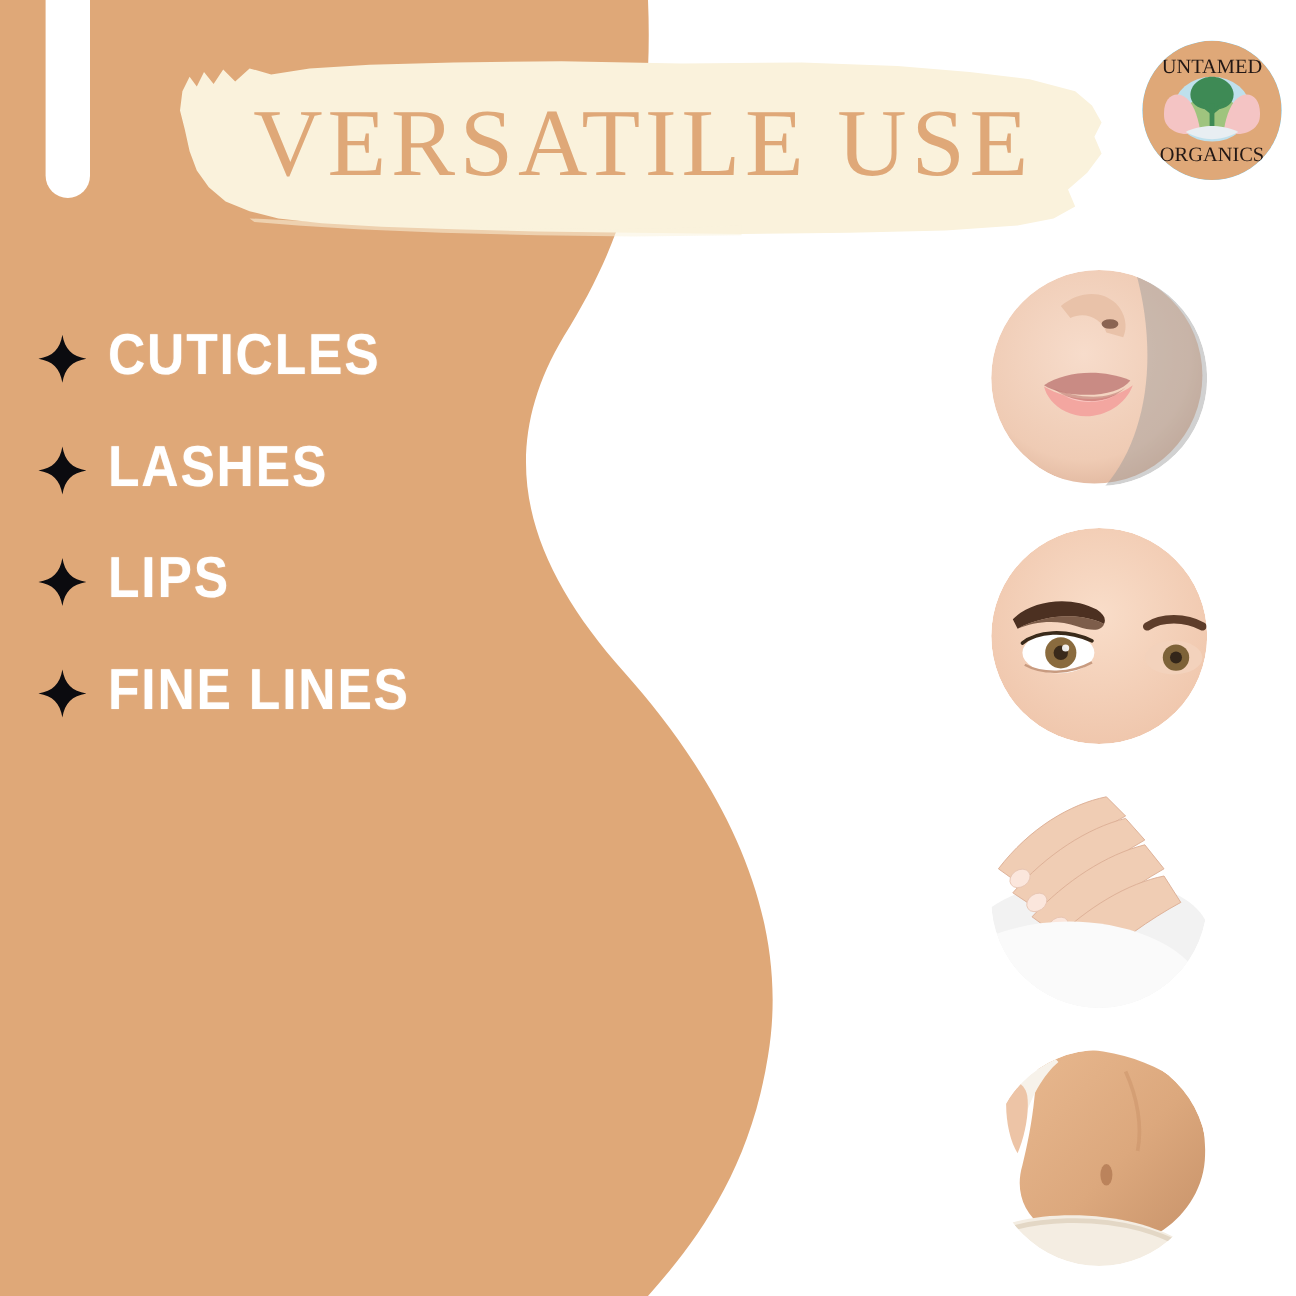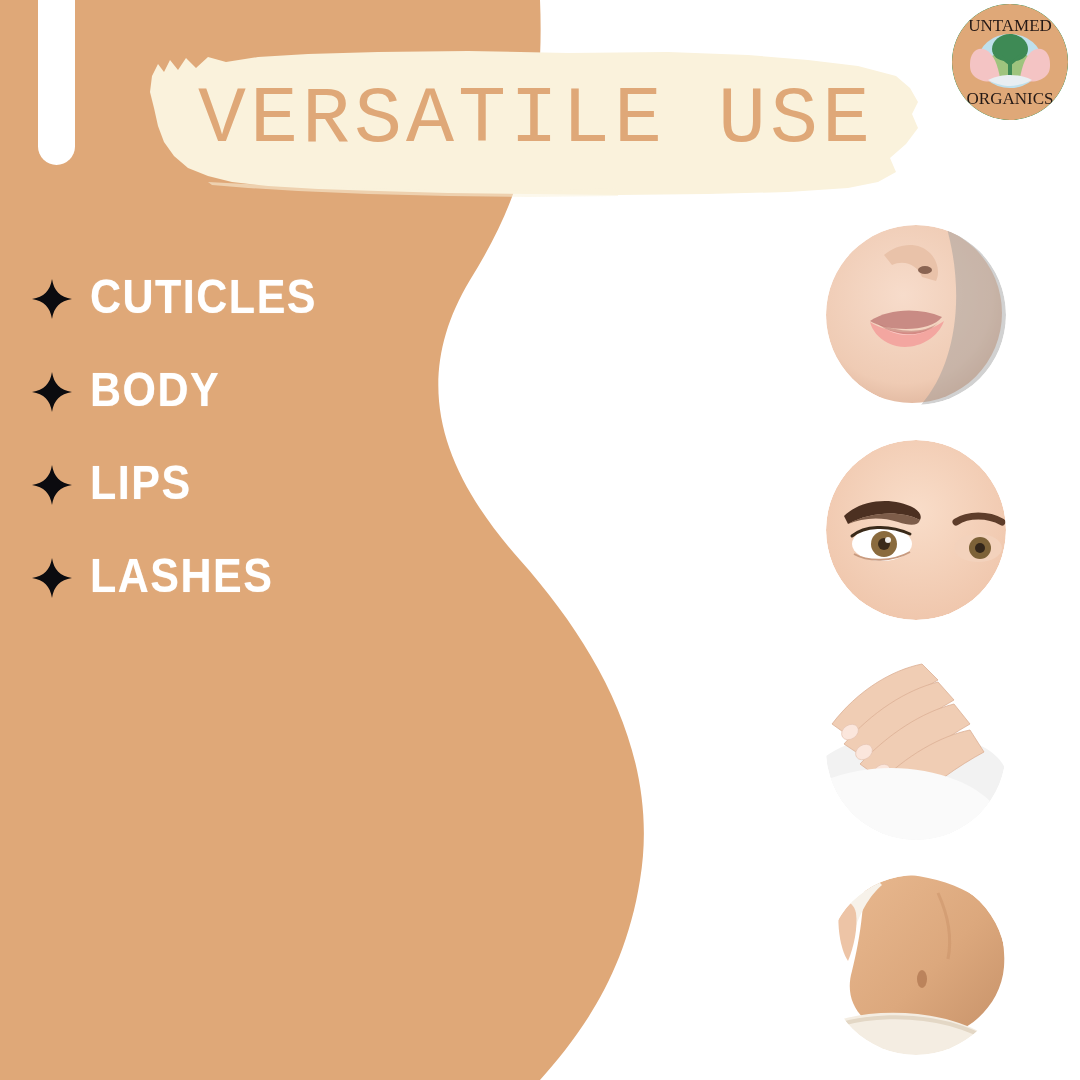--- a/index.html
+++ b/index.html
@@ -51,40 +51,40 @@
   .brush-svg { display: block; width: 776px; height: 150px; }
   .title {
     position: absolute;
     left: 0;
     top: 0;
     width: 776px;
     height: 150px;
     display: flex;
     align-items: center;
     justify-content: center;
-    font-family: Liberation Mono, monospace;
+    font-family: Liberation Serif, serif;
     font-size: 80px;
     font-weight: 400;
     letter-spacing: 4px;
     color: #DFA878;
     white-space: nowrap;
     line-height: 1;
     padding-bottom: 6px;
     box-sizing: border-box;
   }
 
   
   .logo {
     position: absolute;
     left: 952px;
-    top: 4px;
+    top: 34px;
     width: 116px;
     height: 116px;
     border-radius: 50%;
-    background: #15803d;
+    background: #7dd3fc;
     overflow: hidden;
   }
   .logo-svg { display: block; width: 116px; height: 116px; }
 
   
   .list {
     position: absolute;
     left: 30px;
     top: 228px;
     width: 520px;
@@ -180,50 +180,50 @@
 
     <div class="list-item">
       <span class="star-icon">
         <svg viewBox="0 0 44 44">
             <path d="M22,2 C24,14 30,20 42,22 C30,24 24,30 22,42 C20,30 14,24 2,22 C14,20 20,14 22,2 Z" fill="#0B0B0F"></path>
           </svg>
       </span>
       <span class="item-label">CUTICLES</span>
     </div>
 
+
+
+
     <div class="list-item">
       <span class="star-icon">
         <svg viewBox="0 0 44 44">
             <path d="M22,2 C24,14 30,20 42,22 C30,24 24,30 22,42 C20,30 14,24 2,22 C14,20 20,14 22,2 Z" fill="#0B0B0F"></path>
           </svg>
       </span>
-      <span class="item-label">BODY</span>
+      <span class="item-label">LASHES</span>
     </div>
-
-
 
     <div class="list-item">
       <span class="star-icon">
         <svg viewBox="0 0 44 44">
             <path d="M22,2 C24,14 30,20 42,22 C30,24 24,30 22,42 C20,30 14,24 2,22 C14,20 20,14 22,2 Z" fill="#0B0B0F"></path>
           </svg>
       </span>
       <span class="item-label">LIPS</span>
     </div>
 
+
     <div class="list-item">
       <span class="star-icon">
         <svg viewBox="0 0 44 44">
             <path d="M22,2 C24,14 30,20 42,22 C30,24 24,30 22,42 C20,30 14,24 2,22 C14,20 20,14 22,2 Z" fill="#0B0B0F"></path>
           </svg>
       </span>
-      <span class="item-label">LASHES</span>
+      <span class="item-label">FINE LINES</span>
     </div>
-
-
 
 
   </div>
 
   <div class="photo" id="photo-0">
     <svg viewBox="0 0 180 180">
       <defs>
         <radialGradient id="skin1" cx="45%" cy="40%" r="70%">
           <stop offset="0%" stop-color="#F7DCCB"></stop>
           <stop offset="70%" stop-color="#EFCBB4"></stop>

